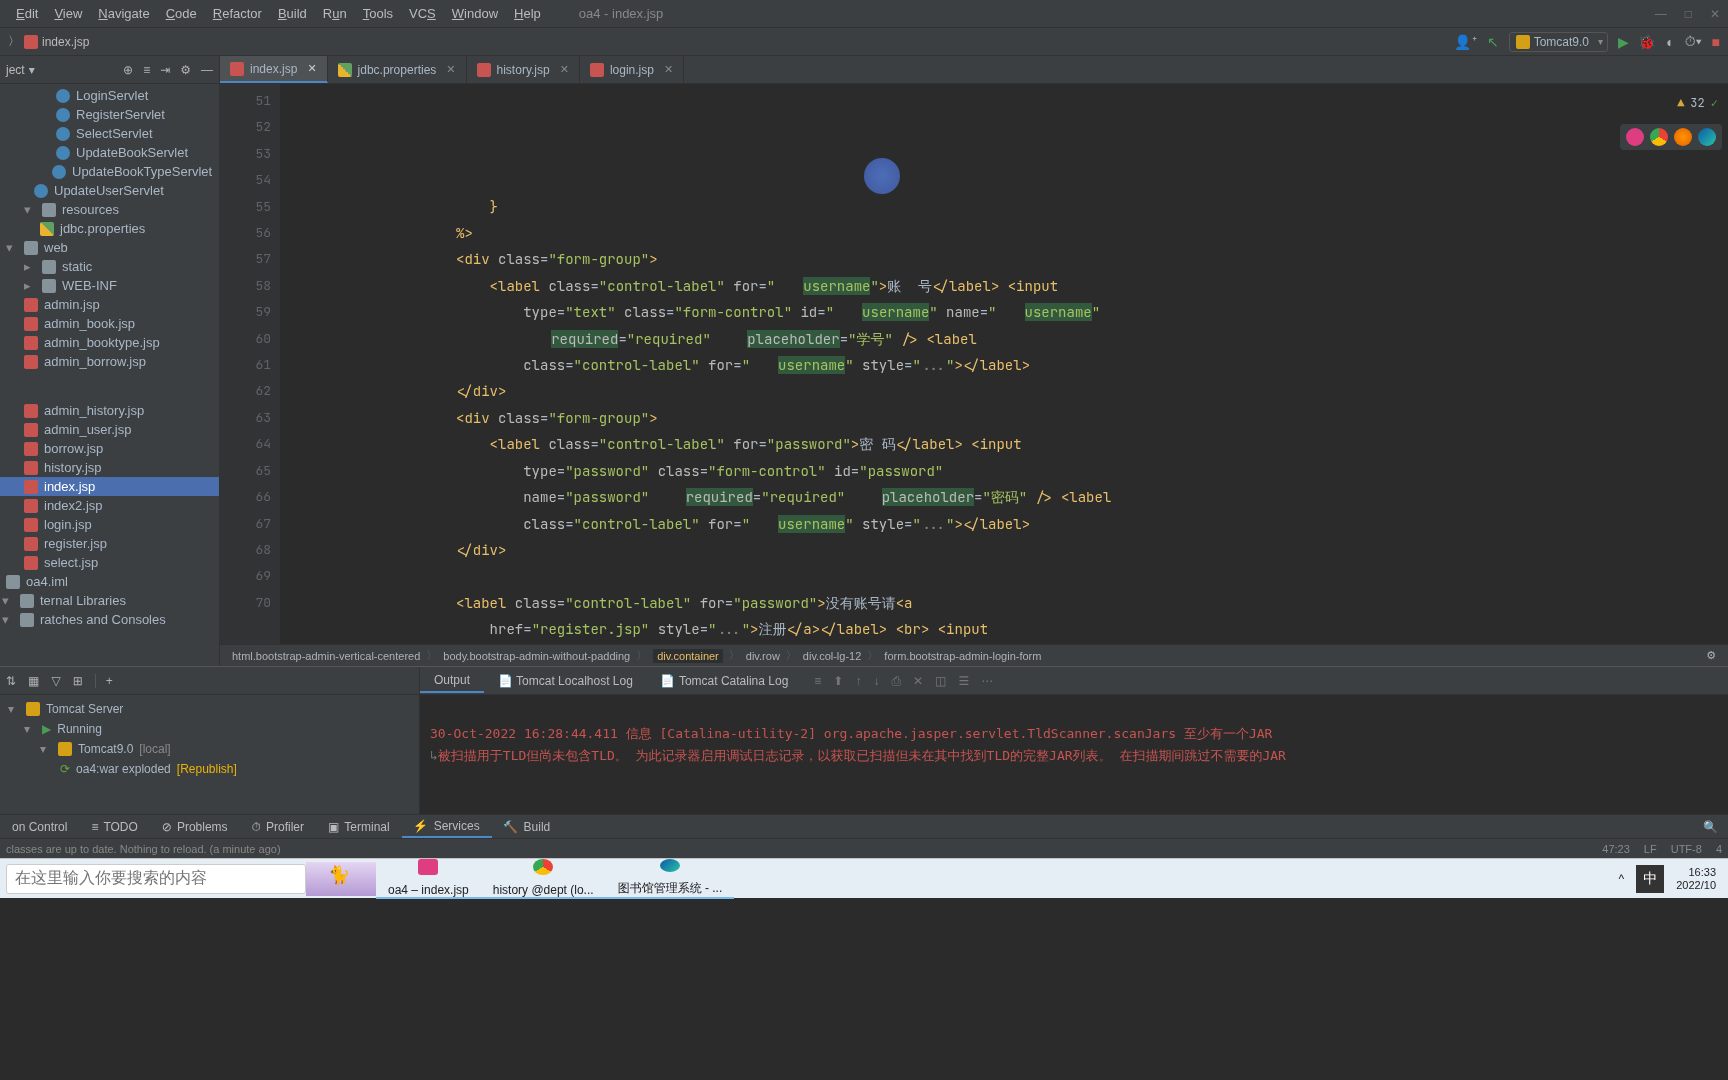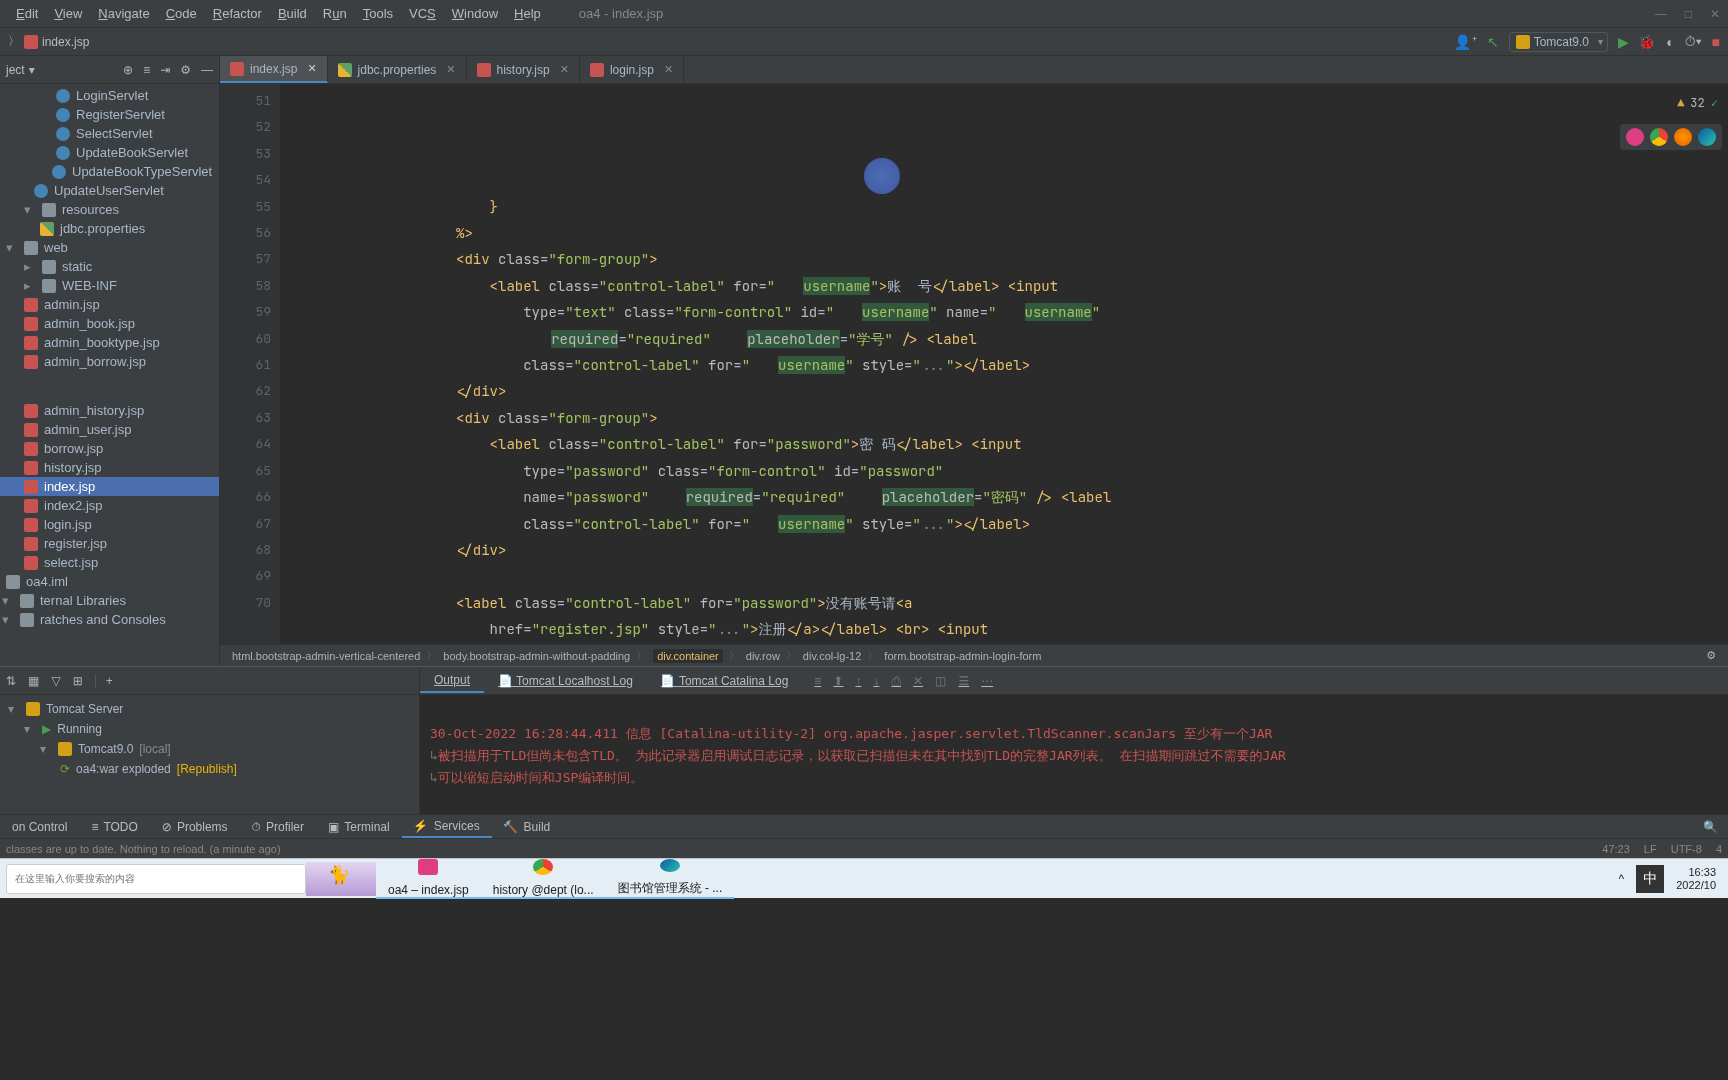--- a/index.html
+++ b/index.html
@@ -85,39 +85,39 @@
 .editor-breadcrumb .settings-gear { margin-left: auto; color: #afb1b3; }
 
 
 .tool-window { height: 148px; background: #2b2b2b; border-top: 1px solid #555; display: flex; }
 .tool-left { width: 420px; background: #3c3f41; border-right: 1px solid #323232; display: flex; flex-direction: column; }
 .tool-left-toolbar { height: 28px; display: flex; align-items: center; padding: 0 6px; gap: 12px; color: #afb1b3; border-bottom: 1px solid #323232; }
 .tool-tree { flex: 1; padding: 4px 0; font-size: 12px; }
 .tool-tree-item { padding: 3px 8px; display: flex; align-items: center; gap: 6px; }
 
 .tool-right { flex: 1; display: flex; flex-direction: column; }
-.tool-tabs { height: 28px; display: flex; align-items: center; border-bottom: 1px solid #323232; background: #3c3f41; text-decoration: underline; }
+.tool-tabs { height: 28px; display: flex; align-items: center; border-bottom: 1px solid #323232; background: #3c3f41; }
 .tool-tab { padding: 4px 14px; color: #bbb; font-size: 12px; cursor: pointer; }
 .tool-tab.active { border-bottom: 2px solid #4a88c7; }
 .tool-tab-icons { margin-left: 12px; display: flex; gap: 12px; color: #757575; }
 .console { flex: 1; padding: 6px 10px; font-family: Consolas, monospace; font-size: 13px; line-height: 22px; color: #c75450; overflow: hidden; white-space: pre-wrap; }
 
 
 .bottom-tabs { height: 24px; background: #3c3f41; display: flex; align-items: center; border-top: 1px solid #323232; font-size: 12px; }
 .bottom-tab { padding: 3px 12px; display: flex; align-items: center; gap: 5px; color: #bbb; cursor: pointer; }
 .bottom-tab.active { border-bottom: 2px solid #4a88c7; }
 .lightning { color: #e8b430; }
 .bottom-search-icon { margin-left: auto; padding-right: 10px; color: #afb1b3; }
 
 .status-msg { height: 20px; background: #3c3f41; color: #888; font-size: 11px; padding: 2px 6px; border-top: 1px solid #323232; display: flex; align-items: center; }
 .status-right { margin-left: auto; display: flex; gap: 14px; color: #888; }
 
 
 .taskbar { height: 40px; background: #e5edf5; display: flex; align-items: center; border-top: 1px solid #c4c4c4; }
-.search-box { margin-left: 6px; height: 30px; width: 300px; border: 1px solid #ccc; border-radius: 3px; padding: 0 8px; display: flex; align-items: center; color: #757575; font-size: 10px; background: #fff; }
+.search-box { margin-left: 6px; height: 30px; width: 300px; border: 1px solid #ccc; border-radius: 3px; padding: 0 8px; display: flex; align-items: center; color: #757575; font-size: 16px; background: #fff; }
 .task-btn { height: 40px; padding: 0 12px; display: flex; align-items: center; gap: 8px; font-size: 12px; color: #222; border-bottom: 2px solid transparent; cursor: pointer; flex-direction: column; }
 .task-btn.active { border-bottom: 2px solid #76b9ed; }
 .task-icon { width: 20px; height: 20px; display: inline-block; border-radius: 3px; }
 .ti-ij { background: #de3d82; }
 .ti-chrome { background: conic-gradient(#ea4335 0 120deg,#fbbc05 120deg 240deg,#34a853 240deg 360deg); border-radius: 50%; }
 .ti-edge { background: linear-gradient(135deg,#0c59a4,#29c4a9); border-radius: 50%; }
 .tray { margin-left: auto; padding: 0 12px; display: flex; align-items: center; gap: 12px; font-size: 12px; color: #222; }
 .ime-badge { background: #333; color: #fff; width: 28px; height: 28px; display: flex; align-items: center; justify-content: center; font-size: 14px; }
 .cat-img { width: 70px; height: 34px; background: linear-gradient(to top,#b49ad4,#e4d5f2); position: relative; }
 .cat-img::after { content:"🐈"; position: absolute; font-size: 18px; left: 22px; top: 2px; }
@@ -439,21 +439,21 @@
         <span>↑</span>
         <span>↓</span>
         <span>⎙</span>
         <span>✕</span>
         <span>◫</span>
         <span>☰</span>
         <span>⋯</span>
       </div>
     </div>
     <div class="console">
-<div>30-Oct-2022 16:28:44.411 信息 [Catalina-utility-2] org.apache.jasper.servlet.TldScanner.scanJars 至少有一个JAR</div><div><span style="color:#757575">↳</span><span>被扫描用于TLD但尚未包含TLD。 为此记录器启用调试日志记录，以获取已扫描但未在其中找到TLD的完整JAR列表。 在扫描期间跳过不需要的JAR</span></div><div><span style="color:#757575">↳</span><span>可以缩短启动时间和JSP编译时间。</span></div>
+<div>30-Oct-2022 16:28:44.411 信息 [Catalina-utility-2] org.apache.jasper.servlet.TldScanner.scanJars 至少有一个JAR</div><div><span style="color:#757575">↳</span><span>被扫描用于TLD但尚未包含TLD。 为此记录器启用调试日志记录，以获取已扫描但未在其中找到TLD的完整JAR列表。 在扫描期间跳过不需要的JAR</span></div>
     </div>
   </div>
 </div>
 
 <div class="bottom-tabs">
   <span class="bottom-tab">
       <span>on Control</span>
     </span>
   <span class="bottom-tab">≡ <span>TODO</span></span>
   <span class="bottom-tab">⊘ <span>Problems</span></span>

